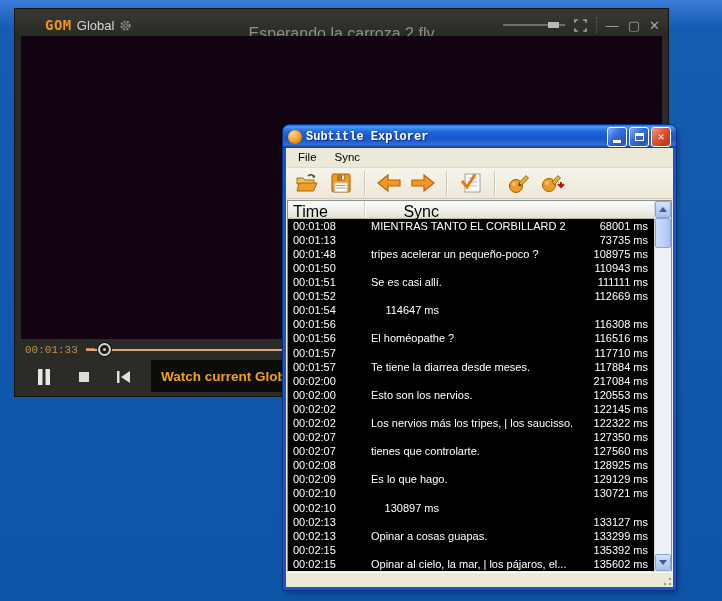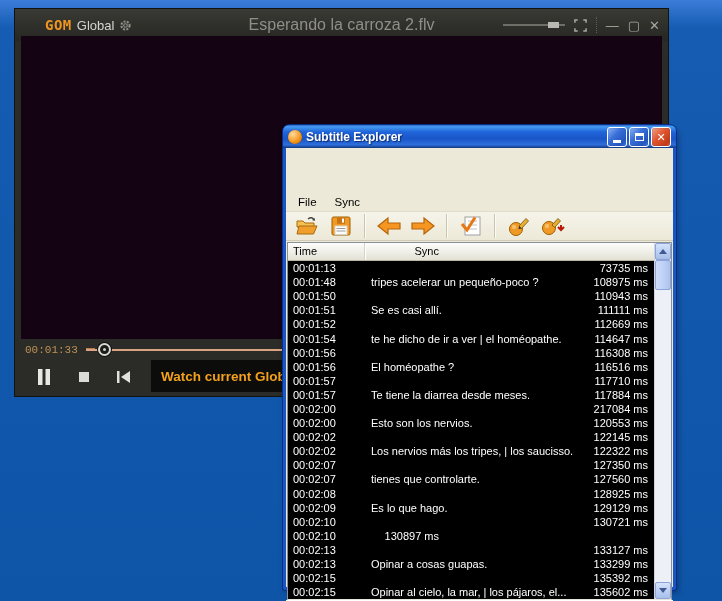--- a/index.html
+++ b/index.html
@@ -11,21 +11,21 @@
   }
 
   
   .gom-window {
     position:absolute; left:14px; top:8px; width:655px; height:389px;
     background:#2b2b27; border:1px solid #121210;
   }
   .gom-titlebar {
     position:absolute; left:0; top:0; right:0; height:27px;
     background:linear-gradient(180deg,#3a3a35,#262622);
-    display:flex; align-items:center; padding:16px 8px;
+    display:flex; padding:16px 8px;
   }
   .gom-logo { display:flex; align-items:center; gap:5px; margin-left:22px; }
   .gom-logo-gom { color:#ef9420; font-weight:bold; font-size:14px; letter-spacing:0.5px; font-family:"DejaVu Sans Mono",monospace; }
   .gom-logo-player { color:#d6d6d0; font-size:13px; }
   .gom-title-text {
     position:absolute; left:0; right:0; text-align:center;
     color:#8f8f88; font-size:16px; pointer-events:none;
   }
   .gom-tb-right { margin-left:auto; display:flex; align-items:center; gap:9px; z-index:2; }
   .gom-volume { display:flex; align-items:center; width:62px; height:14px; position:relative; }
@@ -60,56 +60,56 @@
   .xp-window {
     position:absolute; left:283px; top:125px; width:393px; height:465px;
     border-radius:7px 7px 2px 2px;
     background:#1a55c4;
     box-shadow:0 0 0 1px #0a2f86, 2px 3px 6px rgba(0,0,20,.35);
     padding:0 3px 3px 3px;
   }
   .xp-titlebar {
     height:23px; border-radius:6px 6px 0 0; margin:0 -3px;
     background:linear-gradient(180deg,#2862c8 0%,#459bf2 7%,#2065da 30%,#1a55c8 60%,#2e6fdc 86%,#11367e 100%);
-    display:flex; align-items:center; padding:0 5px; gap:4px;
+    display:flex; align-items:center; padding:0 5px; gap:4px;font-family:Liberation Mono, monospace;
   }
   .xp-app-icon {
     width:14px; height:14px; border-radius:50%;
     background:radial-gradient(circle at 35% 30%, #ffd9a0, #f59a1f 55%, #b35a00 100%);
     box-shadow:0 0 1px #5a2d00;
   }
   .xp-title-text { color:#fff; font-weight:bold; font-size:12px; text-shadow:1px 1px 1px #0b2d72; flex:1; }
   .xp-btns { display:flex; gap:2px; }
   .xp-btn {
     width:20px; height:20px; border-radius:3px; border:1px solid #fff;
     display:flex; align-items:center; justify-content:center;
     color:#fff; font-size:11px; line-height:10px;
     background:linear-gradient(135deg,#8bb3f4 0%,#3a6fd8 40%,#2457be 80%,#3f77e0 100%);
     box-shadow:inset 0 0 1px #1a3f9a;
   }
   .xp-btn.close { background:linear-gradient(135deg,#f3a08a 0%,#e0542c 45%,#c13a16 85%,#e06a42 100%); }
   .xp-min-glyph { width:8px; height:3px; background:#fff; margin-top:9px; }
   .xp-max-glyph { width:9px; height:8px; border:1px solid #fff; border-top:3px solid #fff; }
 
   .xp-body { background:#ece9d8; height:439px; display:flex; flex-direction:column; }
-  .xp-menubar { height:22px; display:flex; padding-left:4px; gap:2px; border-bottom:1px solid #e0dcc8;margin-top:45px; }
+  .xp-menubar { height:22px; display:flex; padding-left:4px; gap:2px; border-bottom:1px solid #e0dcc8; }
   .xp-menu-item { font-size:11.5px; color:#000; padding:3px 8px; }
   .xp-toolbar {
     height:33px; display:flex; align-items:center; padding-left:6px; gap:4px;
     background:linear-gradient(180deg,#f6f4ea,#ece9d8);
     border-bottom:1px solid #cfcbb6;
   }
   .tbtn { width:30px; height:28px; display:flex; align-items:center; justify-content:center; border:1px solid transparent; border-radius:2px; }
   .tsep { width:2px; height:24px; border-left:1px solid #c9c5b0; border-right:1px solid #fbfaf4; margin:0 4px; }
 
   
   .list-wrap { flex:1; display:flex; border:1px solid #8a8f98; border-bottom-color:#e8e6da; background:#000; margin:1px 1px 0 1px; }
   .list-main { flex:1; display:flex; flex-direction:column; min-width:0; }
   .list-header { height:18px; display:flex; background:linear-gradient(180deg,#fdfdfb,#ebeae1 70%,#e3e1d4); border-bottom:1px solid #b9b6a5; flex:none; }
-  .hcell { font-size:11px; color:#000; padding:2px 5px 0 5px; border-right:1px solid #d6d3c4; box-shadow:1px 0 0 #ffffff; }
+  .hcell { font-size:16px; color:#000; padding:2px 5px 0 5px; border-right:1px solid #d6d3c4; box-shadow:1px 0 0 #ffffff; }
   .hcell.time { width:77px; }
   .hcell.content { flex:1; min-width:0; }
   .hcell.sync { width:80px; text-align:right; border-right:none; box-shadow:none; padding-right:6px; }
   .list-body { flex:1; background:#000; overflow:hidden; }
   .srow { display:flex; height:14.1px; align-items:center; }
   .c-time { width:77px; padding-left:5px; color:#fff; font-size:11px; white-space:nowrap; }
   .c-content { flex:1; min-width:0; color:#fff; font-size:11px; white-space:nowrap; overflow:hidden; padding-left:6px; }
   .c-sync { width:80px; text-align:right; padding-right:6px; color:#fff; font-size:11px; white-space:nowrap; }
 
   
@@ -291,20 +291,25 @@
     </div>
 
     <div class="list-wrap">
       <div class="list-main">
         <div class="list-header">
           <div class="hcell time">Time</div>
           <div class="hcell sync">Sync</div>
         </div>
         <div class="list-body">
             <div class="srow">
+              <div class="c-time">00:01:08</div>
+              <div class="c-content">MIENTRAS TANTO EL CORBILLARD 2</div>
+              <div class="c-sync">68001 ms</div>
+            </div>
+            <div class="srow">
               <div class="c-time">00:01:13</div>
               <div class="c-content"></div>
               <div class="c-sync">73735 ms</div>
             </div>
             <div class="srow">
               <div class="c-time">00:01:48</div>
               <div class="c-content">tripes acelerar un pequeño-poco ?</div>
               <div class="c-sync">108975 ms</div>
             </div>
             <div class="srow">
@@ -317,21 +322,20 @@
               <div class="c-content">Se es casi allí.</div>
               <div class="c-sync">111111 ms</div>
             </div>
             <div class="srow">
               <div class="c-time">00:01:52</div>
               <div class="c-content"></div>
               <div class="c-sync">112669 ms</div>
             </div>
             <div class="srow">
               <div class="c-time">00:01:54</div>
-              <div class="c-content">te he dicho de ir a ver | el homéopathe.</div>
               <div class="c-sync">114647 ms</div>
             </div>
             <div class="srow">
               <div class="c-time">00:01:56</div>
               <div class="c-content"></div>
               <div class="c-sync">116308 ms</div>
             </div>
             <div class="srow">
               <div class="c-time">00:01:56</div>
               <div class="c-content">El homéopathe ?</div>

